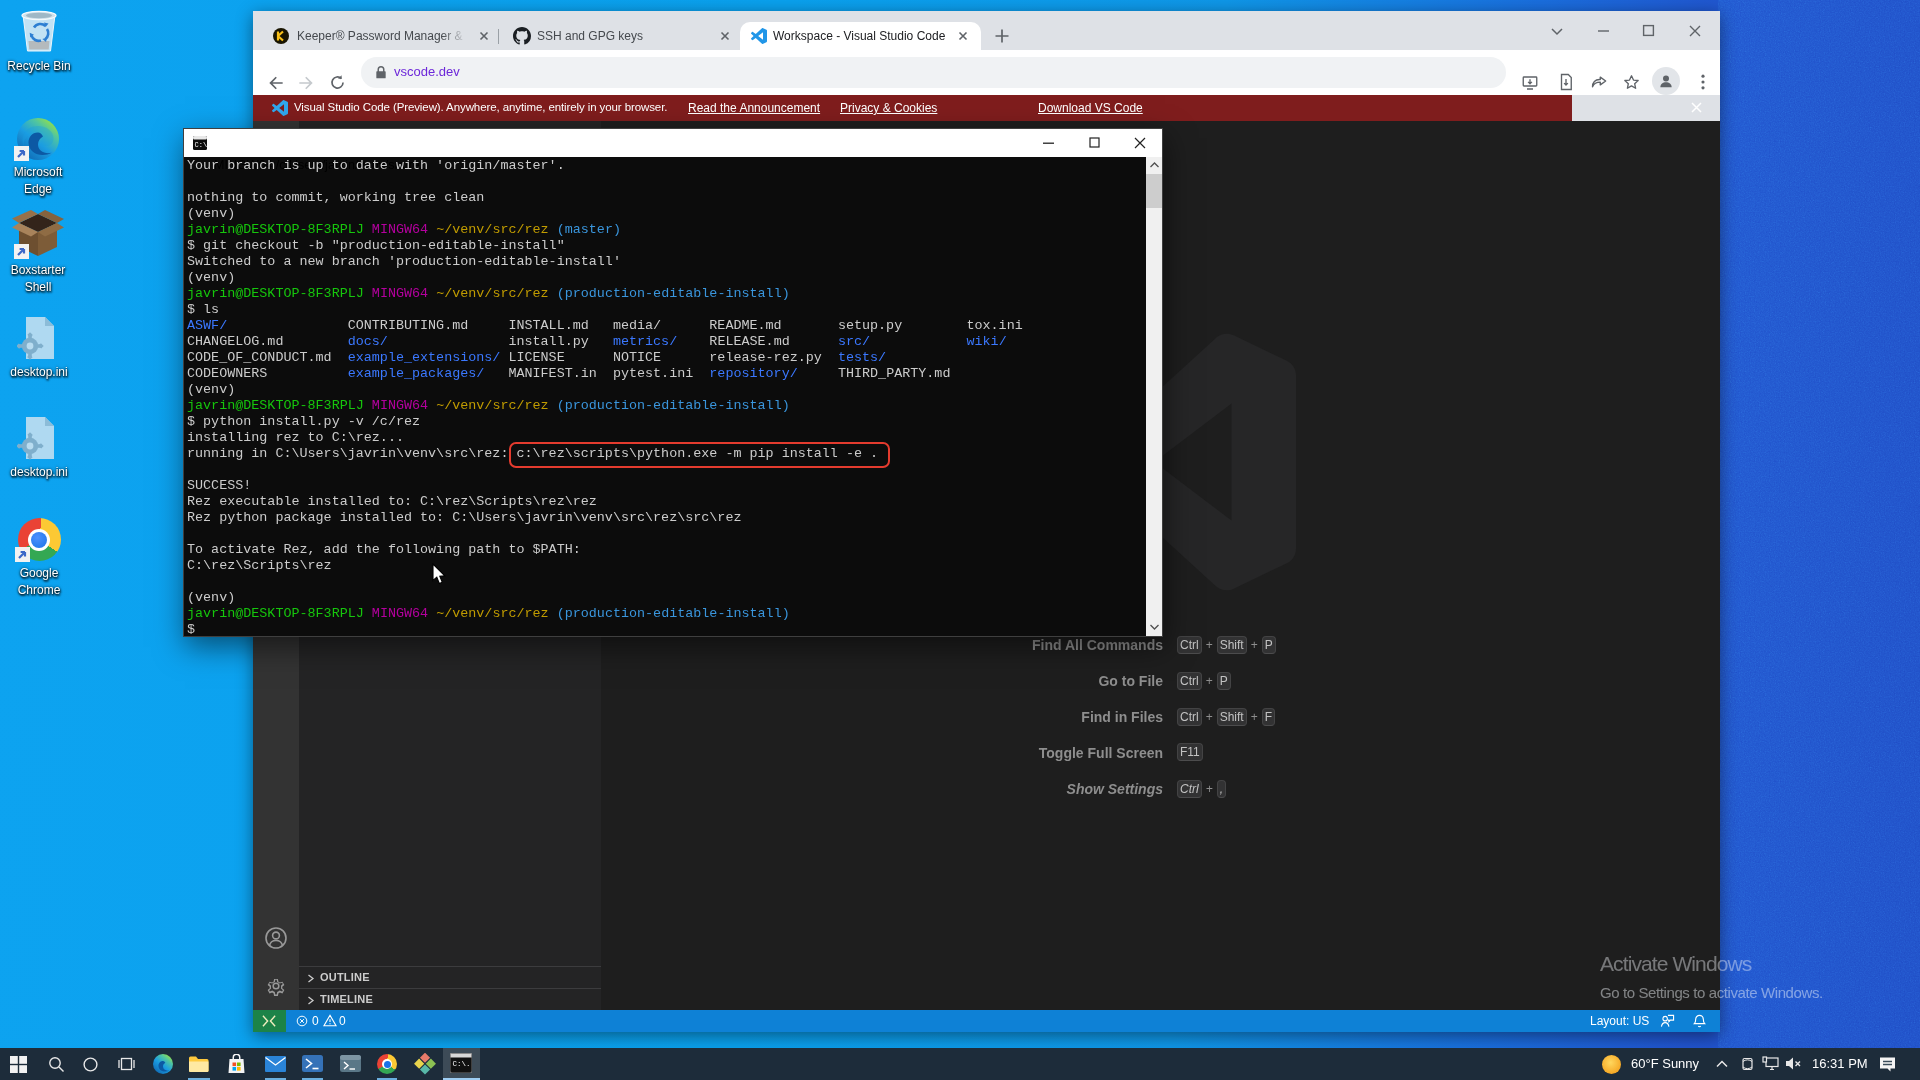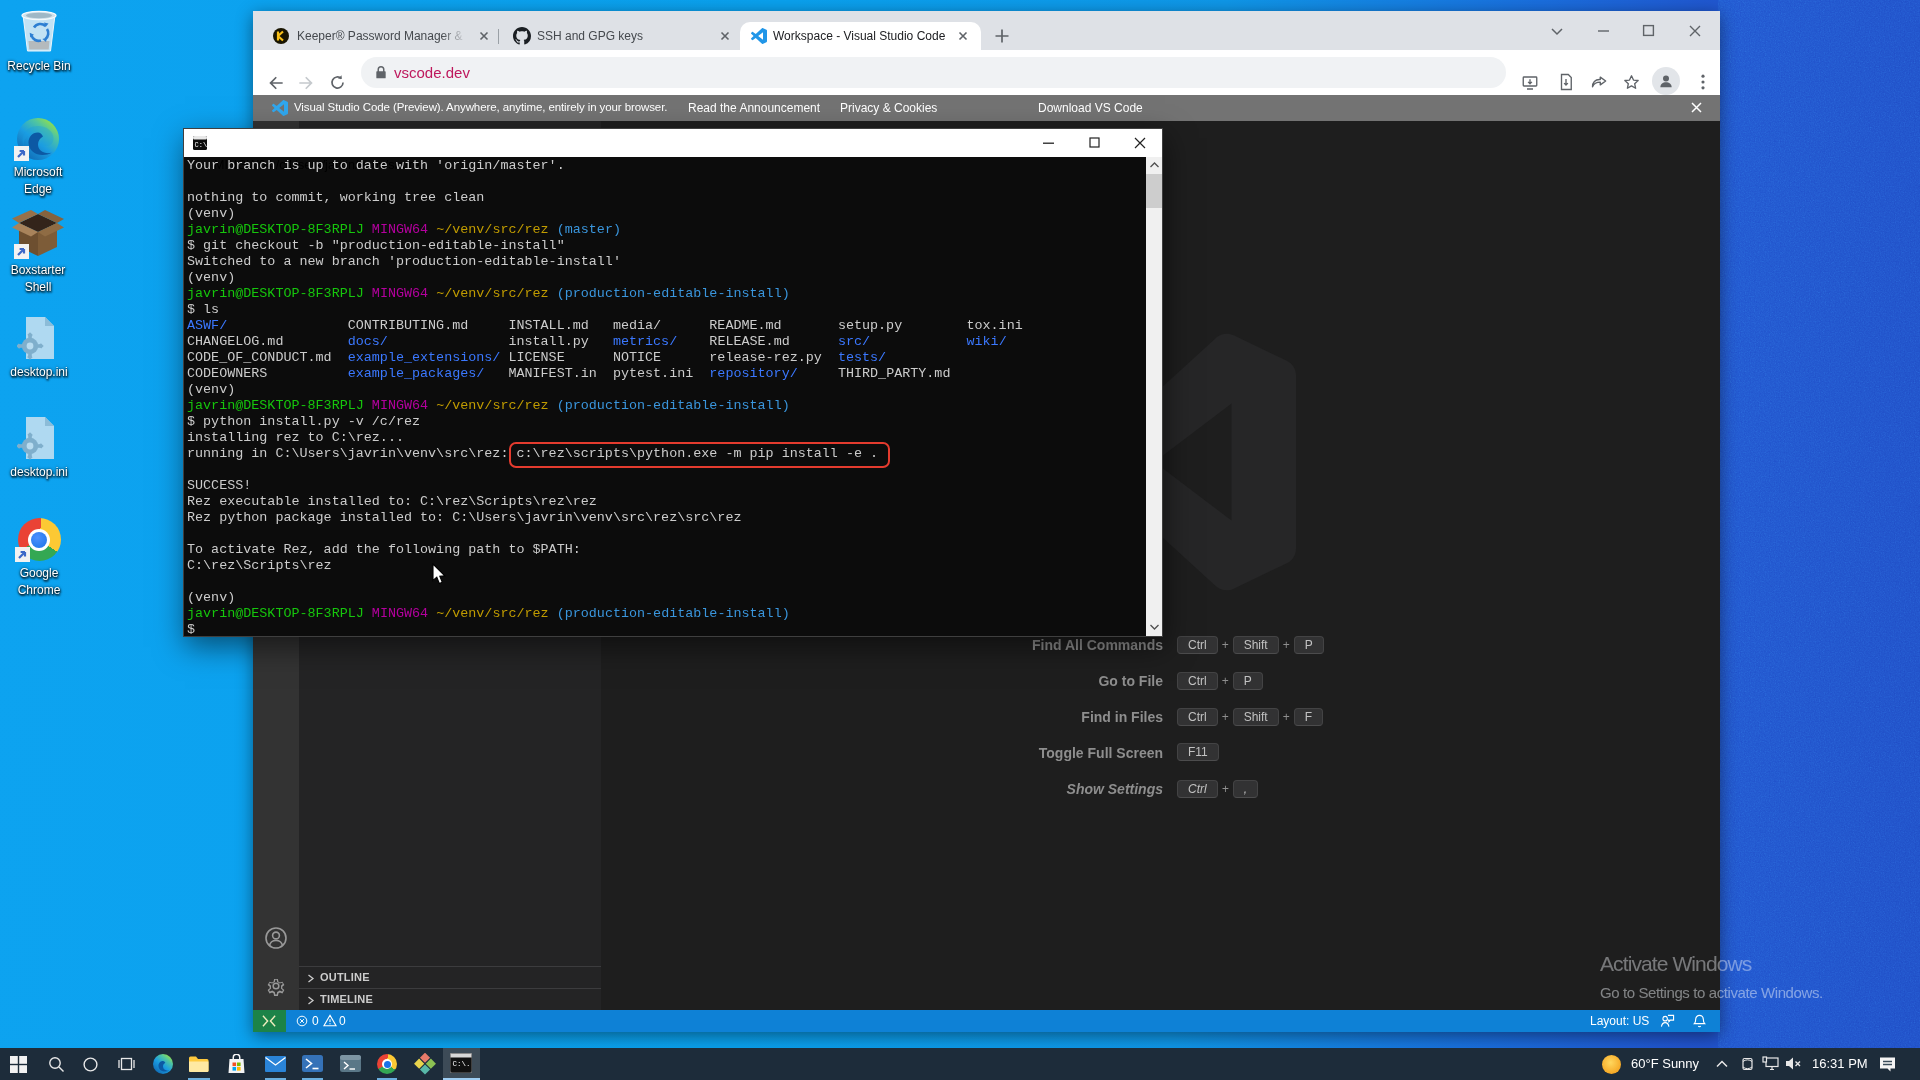--- a/index.html
+++ b/index.html
@@ -12,51 +12,51 @@
   
   .dicon { position:absolute; width:76px; text-align:center; color:#fff; font-size:12px; }
   .dicon .lbl { margin-top:4px; line-height:17px;
     text-shadow:0 1px 2px rgba(0,0,0,.85), 0 0 3px rgba(0,0,0,.7), 1px 2px 2px rgba(0,0,0,.6); }
 
   
   #browser { position:absolute; left:253px; top:11px; width:1467px; height:1021px;
     background:#dee1e6; box-shadow:0 4px 16px rgba(0,0,0,.45); }
   #toolbar { position:absolute; left:0; top:39px; width:1467px; height:45px; background:#ffffff; }
   #omnibox { position:absolute; left:108px; top:46px; width:1145px; height:31px; border-radius:16px; background:#f0f2f4; }
-  #notifbar { position:absolute; left:0; top:84px; width:1467px; height:26px; background:#737373; color:#fff; font-size:12px; }
+  #notifbar { position:absolute; left:0; top:84px; width:1319px; height:26px; background:#7f1d1d; color:#fff; font-size:12px; }
   #vsc { position:absolute; left:0; top:110px; width:1467px; height:911px; background:#1e1e1e; }
   #activitybar { position:absolute; left:0; top:0; width:46px; height:889px; background:#333333; }
   #sidebar { position:absolute; left:46px; top:0; width:302px; height:889px; background:#242425; }
   #statusbar { position:absolute; left:0; top:889px; width:1467px; height:22px; background:#0e81d6; color:#fff; font-size:12px; }
   .sbsec { position:absolute; left:46px; width:302px; height:22px; border-top:1px solid #3c3c3e; color:#cccccc;
     font-size:11px; font-weight:bold; letter-spacing:.2px; }
 
   
   .wmrow { position:absolute; height:20px; line-height:20px; white-space:nowrap; }
   .wmlab { position:absolute; right:557px; color:#8e8e8e; font-size:14px; font-weight:600; }
   .wmkeys { position:absolute; left:924px; top:0; display:flex; align-items:center; gap:4px; }
   .kbd { background:#323233; border:1px solid #434344; border-bottom-color:#4c4c4d; border-radius:4px;
-    color:#c2c2c2; font-size:12px; padding:0 10px; height:18px; line-height:16px; display:inline-block; }
+    color:#c2c2c2; font-size:12px; padding:0 2px; height:18px; line-height:16px; display:inline-block; }
   .plus { color:#8e8e8e; font-size:12px; }
 
   
   #term { position:absolute; left:183px; top:128px; width:980px; height:509px; background:#0c0c0c;
     border:1px solid #3f3f3f; box-shadow:2px 10px 28px rgba(0,0,0,.5); }
   #termtitle { position:absolute; left:0; top:0; width:978px; height:28px; background:#ffffff; }
   #termtext { position:absolute; left:3px; top:29px; font-family:"Liberation Mono", monospace;
     font-size:13.4px; line-height:16px; color:#cccccc; white-space:pre; }
   #termscroll { position:absolute; right:0; top:28px; width:16px; height:479px; background:#f0f0f0; }
   .tg { color:#16c60c; } .tm { color:#b4009e; } .ty { color:#c19c00; } .tc { color:#3a96dd; } .tb { color:#3b78ff; }
 
   
   #taskbar { position:absolute; left:0; top:1048px; width:1920px; height:32px; background:#1d2c3a; }
 
   svg { display:block; }
   .tabtxt { font-size:12px; color:#45494e; white-space:nowrap; overflow:hidden; }
-  .nlink { }
+  .nlink { text-decoration:underline; }
 </style>
 </head>
 <body>
 
 <div id="icons">
 
   <div class="dicon" style="left:1px; top:10px;">
     <svg width="44" height="44" viewBox="0 0 44 44" style="margin:0 auto;">
       <path d="M6 5 L38 5 L33.5 41 L10.5 41 Z" fill="#dcebf4" fill-opacity="0.88" stroke="#eef6fb" stroke-width="1"></path>
       <path d="M11.5 31 L32.5 31 L31.7 39.5 L12.3 39.5 Z" fill="#b4babd"></path>
@@ -297,21 +297,21 @@
     <svg class="abs" style="left:1440px; top:22px;" width="20" height="20" viewBox="0 0 24 24" fill="#5f6368">
         <circle cx="12" cy="5" r="1.9"></circle>
         <circle cx="12" cy="12" r="1.9"></circle>
         <circle cx="12" cy="19" r="1.9"></circle>
       </svg>
   </div>
   <div id="omnibox">
     <svg class="abs" style="left:13px; top:8px;" width="14" height="15" viewBox="0 0 24 24" fill="#5f6368">
         <path d="M6 10 V7 a6 6 0 0 1 12 0 v3 h1 a1 1 0 0 1 1 1 v10 a1 1 0 0 1-1 1 H5 a1 1 0 0 1-1-1 V11 a1 1 0 0 1 1-1 z M8.5 10 h7 V7 a3.5 3.5 0 0 0-7 0 z"></path>
       </svg>
-    <div class="abs" style="left:33px; top:7px; font-size:15px; color:#be185d;">vscode.dev</div>
+    <div class="abs" style="left:33px; top:7px; font-size:13px; color:#6d28d9;">vscode.dev</div>
   </div>
   <div id="notifbar">
     <svg class="abs" style="left:19px; top:5px;" width="16" height="16" viewBox="0 0 100 100">
         <path fill-rule="evenodd" fill="#30a7ee" d="M70.9119 99.3171C72.4869 99.9307 74.2828 99.8914 75.8725 99.1264L96.4608 89.2197C98.6242 88.1787 100 85.9892 100 83.5872V16.4133C100 14.0113 98.6243 11.8218 96.4609 10.7808L75.8725 0.873756C73.7862 -0.130129 71.3446 0.11576 69.5135 1.44695C69.252 1.63711 69.0028 1.84943 68.769 2.08341L29.3551 38.0415L12.1872 25.0096C10.589 23.7965 8.35363 23.8959 6.86933 25.2461L1.36303 30.2549C-0.452552 31.9064 -0.454633 34.7627 1.35853 36.417L16.2471 50.0001L1.35853 63.5832C-0.454633 65.2374 -0.452552 68.0938 1.36303 69.7453L6.86933 74.7541C8.35363 76.1043 10.589 76.2037 12.1872 74.9905L29.3551 61.9587L68.769 97.9167C69.3925 98.5406 70.1246 99.0104 70.9119 99.3171ZM75.0152 27.2989L45.1091 50.0001L75.0152 72.7012V27.2989Z"></path>
       </svg>
     <div class="abs" style="left:41px; top:6px; font-size:11.5px; letter-spacing:-0.1px;">Visual Studio Code (Preview). Anywhere, anytime, entirely in your browser.</div>
     <div class="abs nlink" style="left:435px; top:6px;">Read the Announcement</div>
     <div class="abs nlink" style="left:587px; top:6px;">Privacy &amp; Cookies</div>
     <div class="abs nlink" style="left:682px; top:6px;margin-top:40px;">Terms of Use</div>
     <div class="abs nlink" style="left:785px; top:6px;">Download VS Code</div>

